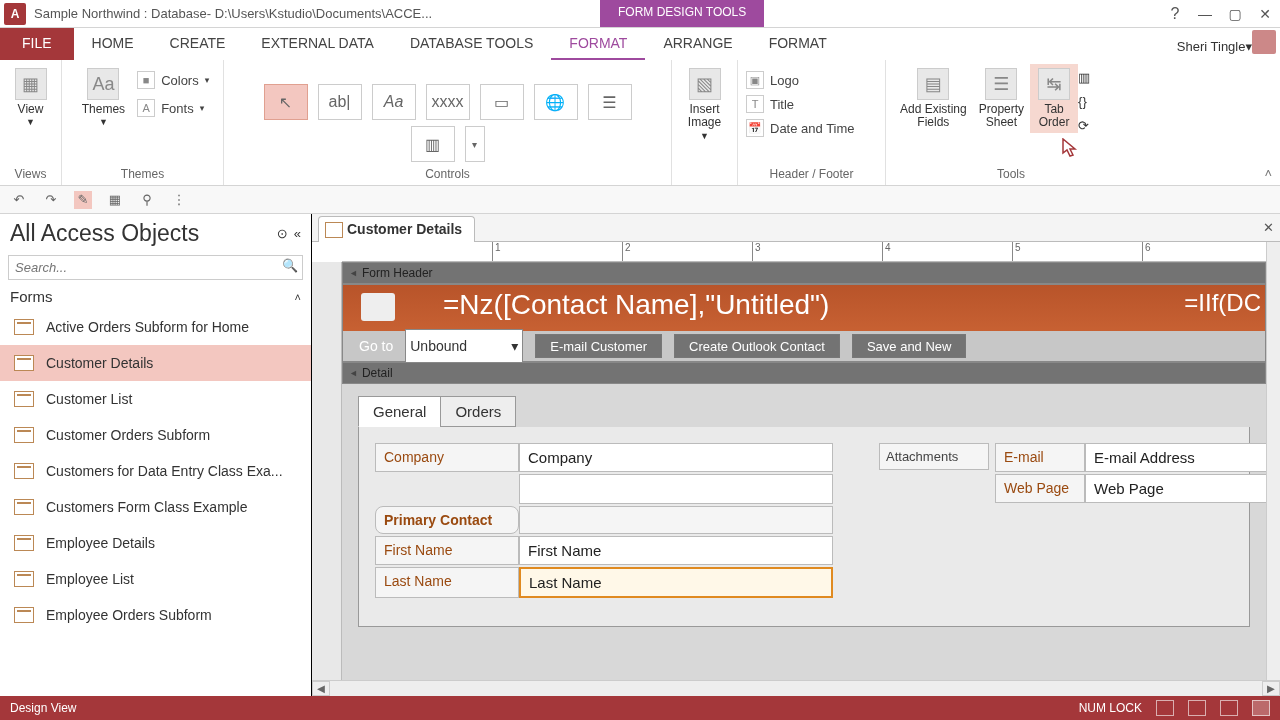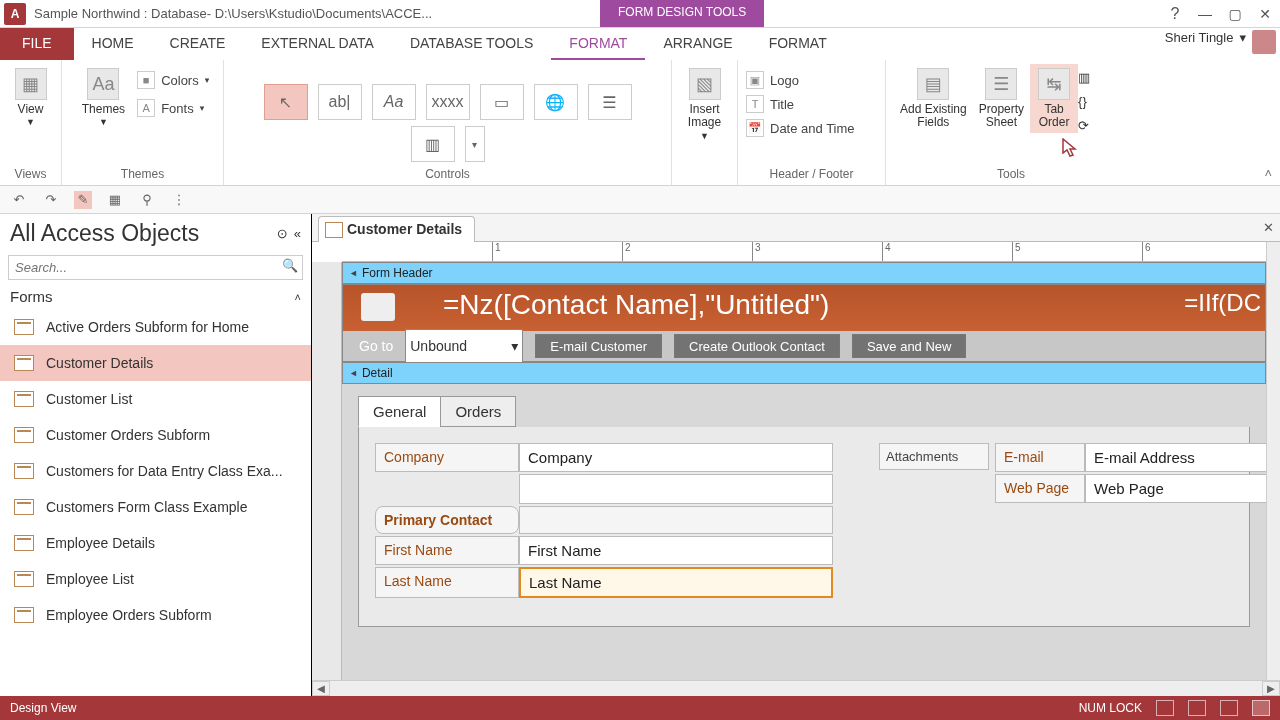--- a/index.html
+++ b/index.html
@@ -12,21 +12,21 @@
 .ctxtab { position: absolute; left: 600px; top: 0; height: 27px; background: #9e4a9e; color: #fff; font-size: 12px; padding: 5px 18px 0; }
 .winctrls { position: absolute; right: 0; top: 0; display: flex; align-items: center; height: 28px; }
 .winbtn { width: 30px; height: 24px; display:flex; align-items:center; justify-content:center; color:#555; font-size:14px; }
 .helpbtn { font-size: 16px; }
 
 
 .tabstrip { height: 32px; background: #fff; display: flex; align-items: stretch; position: relative; }
 .filetab { background: #a4373a; color: #fff; padding: 7px 22px; font-size:14px; }
 .rtab { padding: 7px 18px; font-size:14px; color:#444; }
 .rtab.active { color:#9e4a9e; border-bottom: 2px solid #9e4a9e; }
-.userarea { position:absolute; right:4px; top:2px; display:flex; align-items:flex-start; gap:6px; }
+.userarea { position:absolute; right:4px; top:2px; display:flex; align-items:flex-end; }
 .useravatar { width:24px; height:24px; background:#c88; border-radius:2px; }
 
 
 .ribbon { height: 126px; background:#fff; border-bottom:1px solid #d4d4d4; display:flex; position:relative; }
 .ribgroup { border-right:1px solid #e1e1e1; padding:4px 8px 0; display:flex; flex-direction:column; align-items:center; position:relative; }
 .ribgroup-label { position:absolute; bottom:4px; left:0; right:0; text-align:center; font-size:12px; color:#666; }
 .bigbtn { display:flex; flex-direction:column; align-items:center; padding:4px 6px; cursor:default; min-width:48px; }
 .bigbtn .ic { width:32px; height:32px; background:#e8e8e8; border:1px solid #ccc; margin-bottom:3px; display:flex;align-items:center;justify-content:center;font-size:18px;color:#888;}
 .bigbtn span { font-size:12px; line-height:13px; text-align:center; }
 .ctrlgrid { display:flex; flex-wrap:wrap; width:420px; padding-top:20px; gap:6px 10px; justify-content:center;}
@@ -63,21 +63,21 @@
 
 .surface { flex:1; position:relative; background:#fff; overflow:hidden; }
 .doc-tab { position:absolute; left:6px; top:2px; height:26px; background:#fff; border:1px solid #bbb; border-bottom:none; border-radius:4px 4px 0 0; padding:4px 12px 0 28px; font-weight:bold; font-size:14px; z-index:2;}
 .doc-tab:before{content:'';position:absolute;left:6px;top:5px;width:16px;height:14px;border:1px solid #b85;}
 .doc-close { position:absolute; right:6px; top:6px; color:#555; z-index:2;}
 .tabstrip-bg { position:absolute; left:0; right:0; top:0; height:28px; border-bottom:1px solid #bbb; background:#f4f4f4;}
 .ruler { position:absolute; left:30px; right:14px; top:28px; height:20px; background:#fff; border-bottom:1px solid #bbb; font-size:10px; color:#666; overflow:hidden;}
 .rtick{position:absolute;top:0;height:20px;border-left:1px solid #888;padding-left:2px;}
 .gutter { position:absolute; left:0; top:48px; bottom:16px; width:30px; background:#e8e8e8; border-right:1px solid #bbb;}
 .canvas { position:absolute; left:30px; top:48px; right:14px; bottom:16px; background:#d8d8d8; overflow:hidden;}
-.section-bar { height:22px; background:#7dd3fc; border:1px solid #888; display:flex; align-items:center; padding-left:6px; font-size:12px; color:#222;}
+.section-bar { height:22px; background:#737373; border:1px solid #888; display:flex; align-items:center; padding-left:6px; font-size:12px; color:#222;}
 .section-bar:before{content:'◄';font-size:9px;margin-right:4px;color:#444;}
 .formheader-body { height:78px; background:linear-gradient(#b8542a,#d16938); position:relative; border:1px solid #888;}
 .fh-icon{position:absolute;left:18px;top:8px;width:34px;height:28px;background:#eee;border-radius:3px;}
 .fh-title{position:absolute;left:100px;top:4px;font-size:28px;color:#fff;}
 .fh-right{position:absolute;right:4px;top:4px;font-size:24px;color:#fff;}
 .toolbar{position:absolute;left:0;right:0;bottom:0;height:30px;background:#c7c7c7;display:flex;align-items:center;gap:12px;padding-left:16px;}
 .tb-lbl{color:#fff;font-size:14px;}
 .tb-combo{width:118px;height:20px;background:#fff;border:1px solid #888;display:flex;align-items:center;justify-content:space-between;padding:16px 4px;font-size:14px;}
 .tb-btn{height:24px;padding:0 14px;background:#737373;color:#fff;font-size:13px;display:flex;align-items:center;border:1px solid #777;}
 .detail-body{background:#d8d8d8;padding:12px 16px;position:relative;min-height:260px;}

